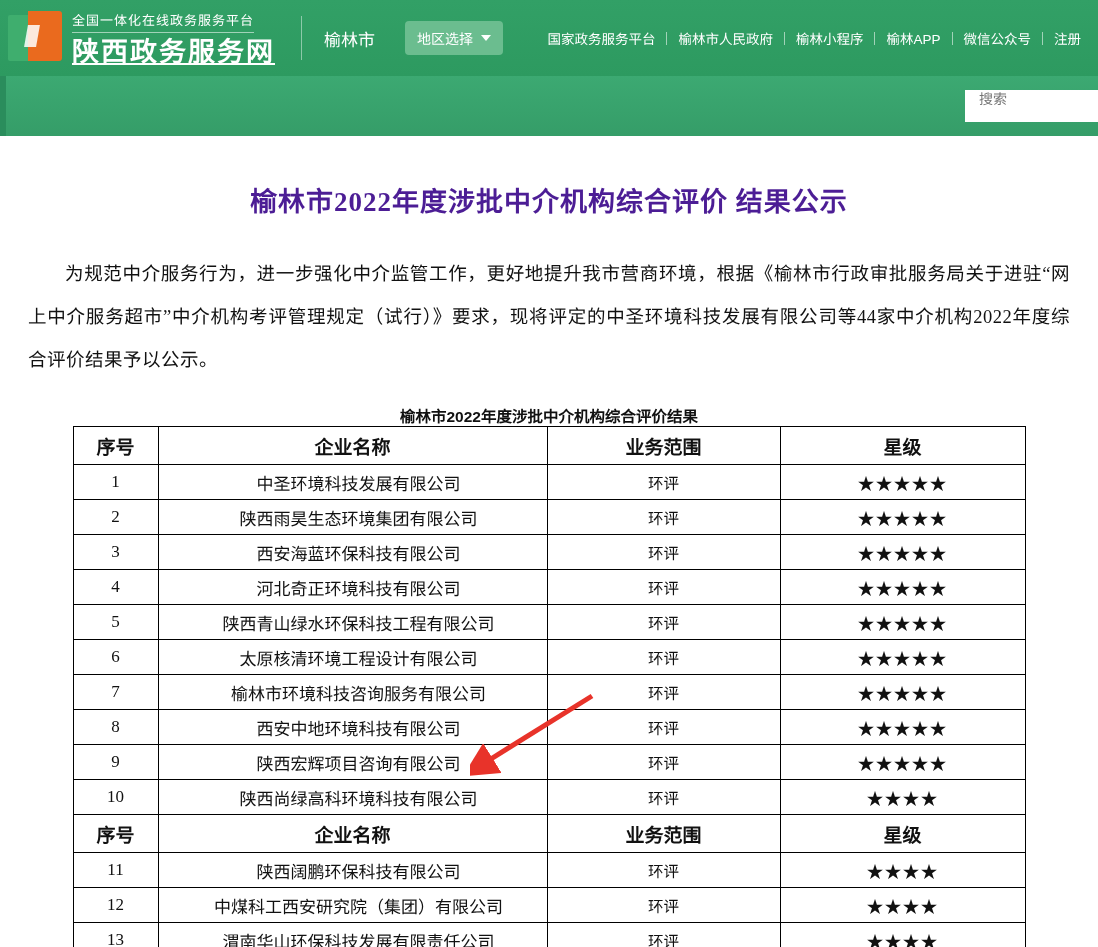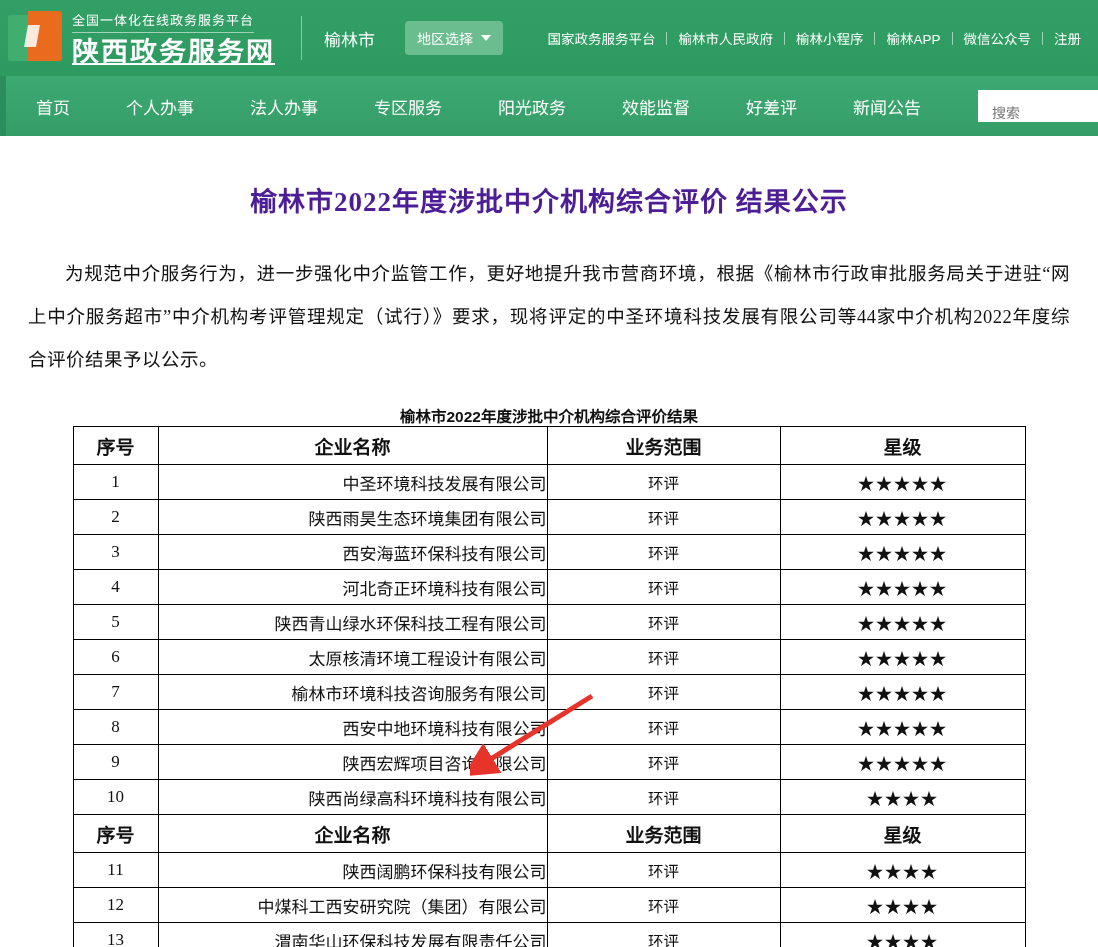--- a/index.html
+++ b/index.html
@@ -139,25 +139,25 @@
     font-size: 17px;
     padding: 0 28px;
     white-space: nowrap;
     cursor: pointer;
   }
   .nav-item:first-child { padding-left: 36px; }
   .search-box {
     position: absolute;
     right: 0;
     top: 14px;
-    width: 120px;
+    width: 133px;
     height: 32px;
     background: #ffffff;
     display: flex;
-    align-items: flex-end;
+    align-items: flex-start;
     padding-left: 12px;
     box-sizing: border-box;
   }
   .search-box input {
     border: none;
     outline: none;
     font-size: 14px;
     color: #666;
     width: 100%;
     font-family: "Liberation Sans", sans-serif;
@@ -216,21 +216,21 @@
     font-family: "Liberation Serif", serif;
   }
   .rank-table td, .rank-table th {
     border: 1px solid #000000;
     height: 34px;
     font-size: 17px;
     color: #111;
     padding: 0;
   }
   .rank-table .c-idx { width: 84px; text-align: center; }
-  .rank-table .c-name { width: 388px; text-align: right; padding-left: 12px; }
+  .rank-table .c-name { width: 388px; text-align: center; padding-left: 12px; }
   .rank-table .c-scope { width: 232px; text-align: center; font-size: 15.5px; }
   .rank-table .c-star { width: 244px; text-align: center; }
   .rank-table .hdr td {
     font-weight: bold;
     font-size: 19px;
     text-align: center;
     height: 37px;
     padding-left: 0;
   }
   .stars {
@@ -284,30 +284,20 @@
     <a href="#">榆林APP</a>
     <span class="sep"></span>
     <a href="#">微信公众号</a>
     <span class="sep"></span>
     <a href="#">注册</a>
   </div>
 </div>
 
 <div class="site-nav">
   <div class="nav-strip-left"></div>
-  <div class="nav-items">
-    <div class="nav-item">首页</div>
-    <div class="nav-item">个人办事</div>
-    <div class="nav-item">法人办事</div>
-    <div class="nav-item">专区服务</div>
-    <div class="nav-item">阳光政务</div>
-    <div class="nav-item">效能监督</div>
-    <div class="nav-item">好差评</div>
-    <div class="nav-item">新闻公告</div>
-  </div>
   <div class="search-box">
     <input type="text" placeholder="搜索" style="">
   </div>
 </div>
 
 <div class="page-wrap">
 
   <div class="doc-title">榆林市2022年度涉批中介机构综合评价 结果公示</div>
 
   <div class="doc-body">

